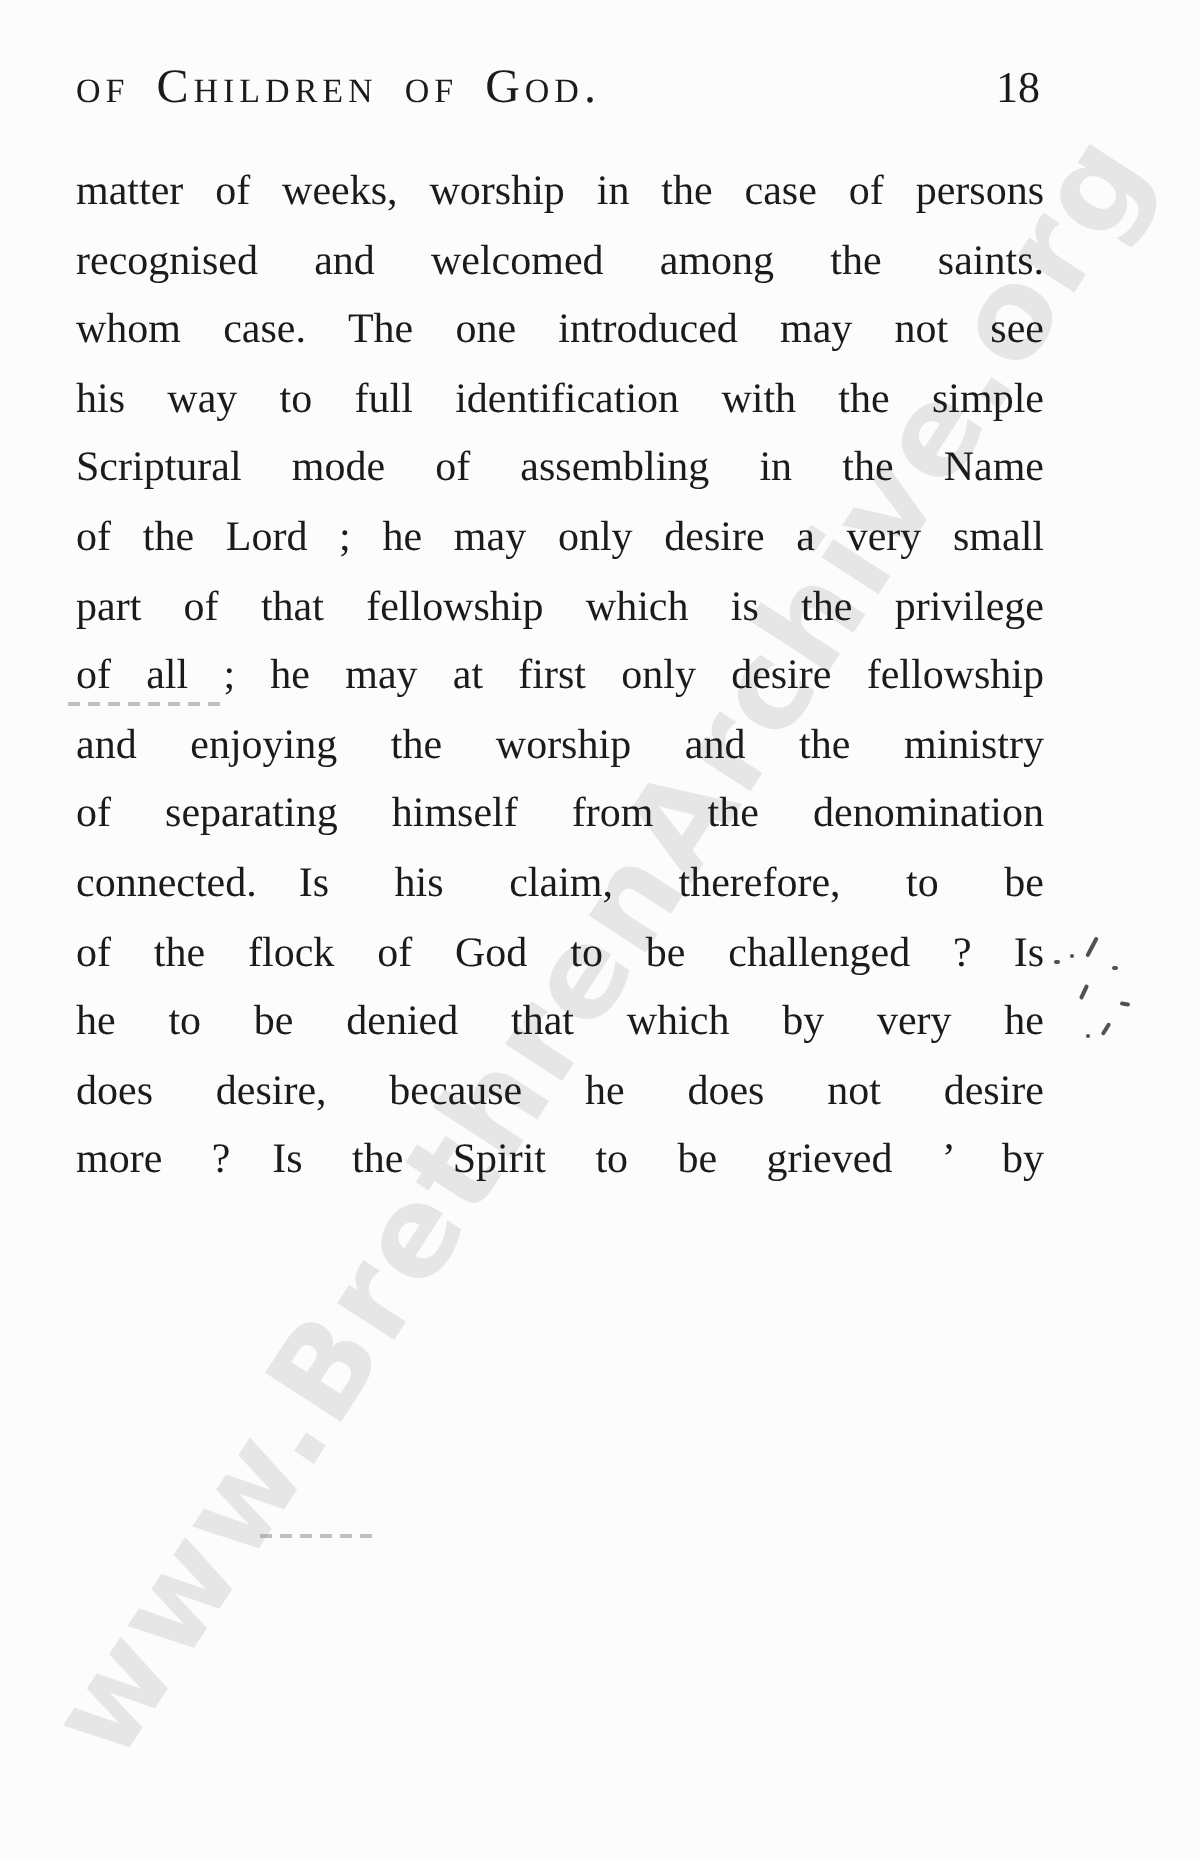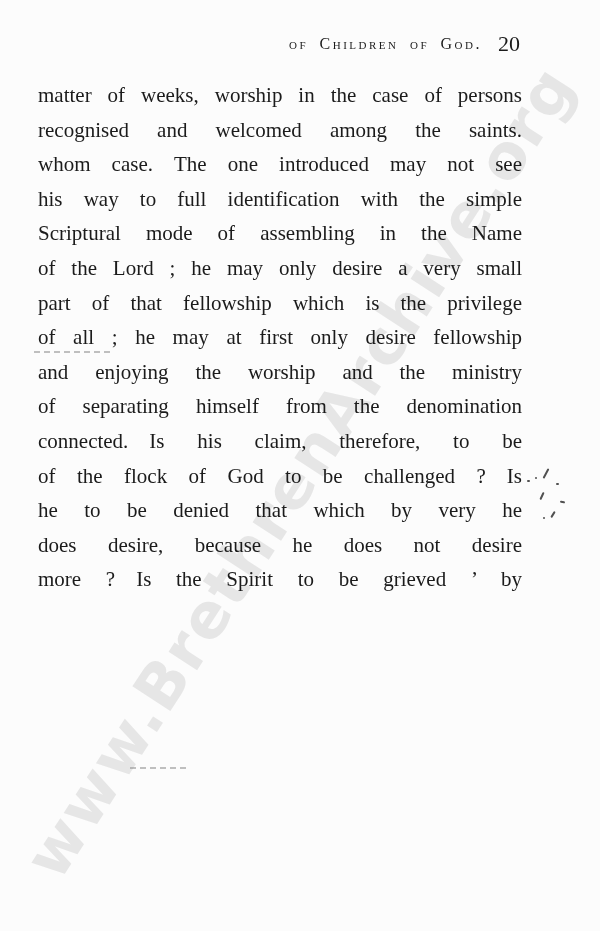--- a/index.html
+++ b/index.html
@@ -36,22 +36,22 @@
     position: absolute;
     left: 38px;
     top: 30px;
     width: 484px;
     height: 30px;
     z-index: 1;
   }
   .running-title {
     position: absolute;
     left: 0; right: 40px;
-    text-align: right;
-    font-size: 16px;
+    text-align: left;
+    font-size: 24px;
     line-height: 28px;
     font-variant: small-caps;
     letter-spacing: 2.5px;
     word-spacing: 5px;
     color: var(--ink);
   }
   .page-number {
     position: absolute;
     right: 2px;
     top: 0;
@@ -90,21 +90,21 @@
 </style>
 </head>
 <body>
 
 <div class="page">
 
   <div class="watermark">www.BrethrenArchive.org</div>
 
   <div class="header-row">
     <div class="running-title">of Children of God.</div>
-    <div class="page-number">20</div>
+    <div class="page-number">18</div>
   </div>
 
   <div class="body-text">
       <div class="line">matter of weeks, worship in the case of persons</div>
       <div class="line">recognised and welcomed among the saints.</div>
       <div class="line">whom case. The one introduced may not see</div>
       <div class="line">his way to full identification with the simple</div>
       <div class="line">Scriptural mode of assembling in the Name</div>
       <div class="line">of the Lord ; he may only desire a very small</div>
       <div class="line">part of that fellowship which is the privilege</div>

